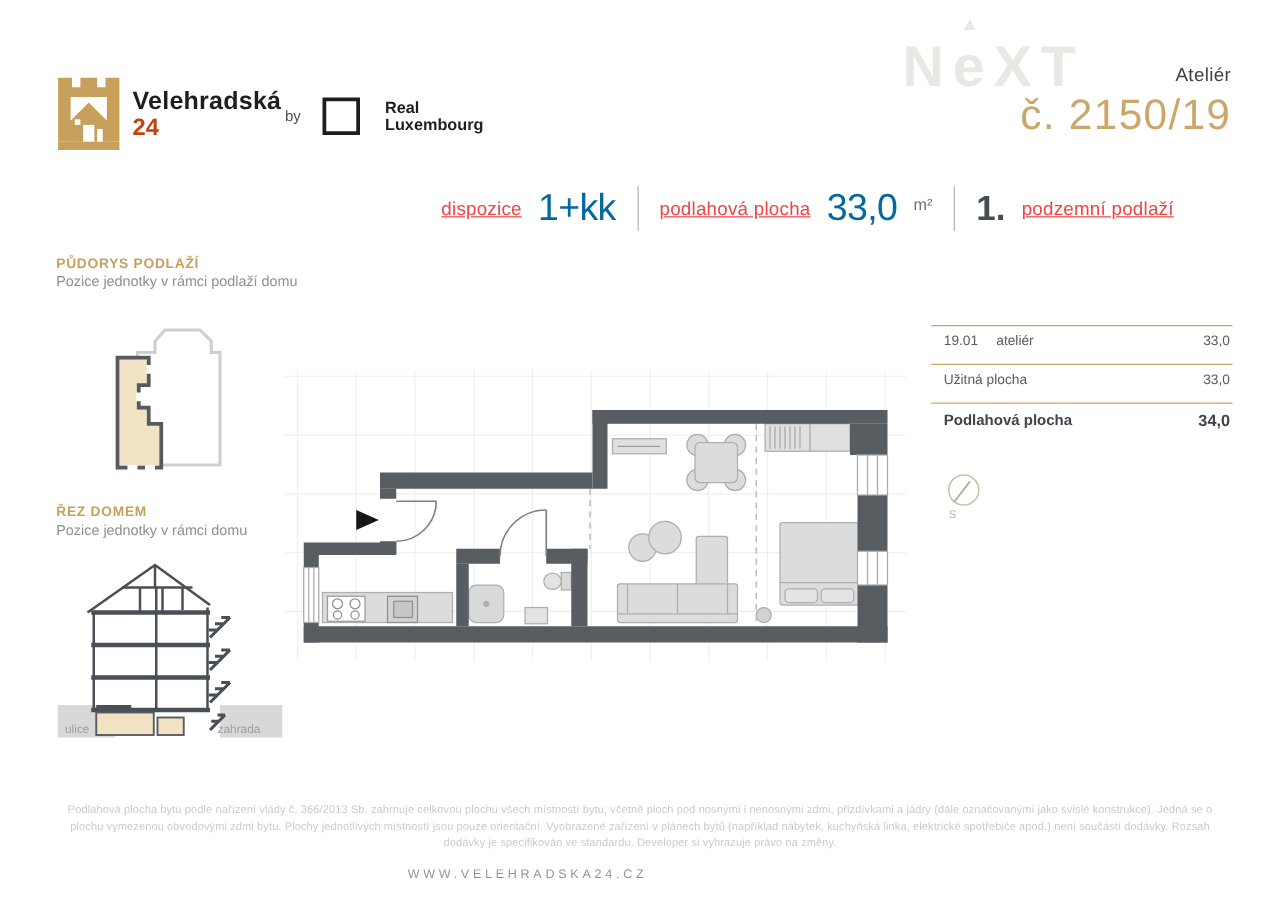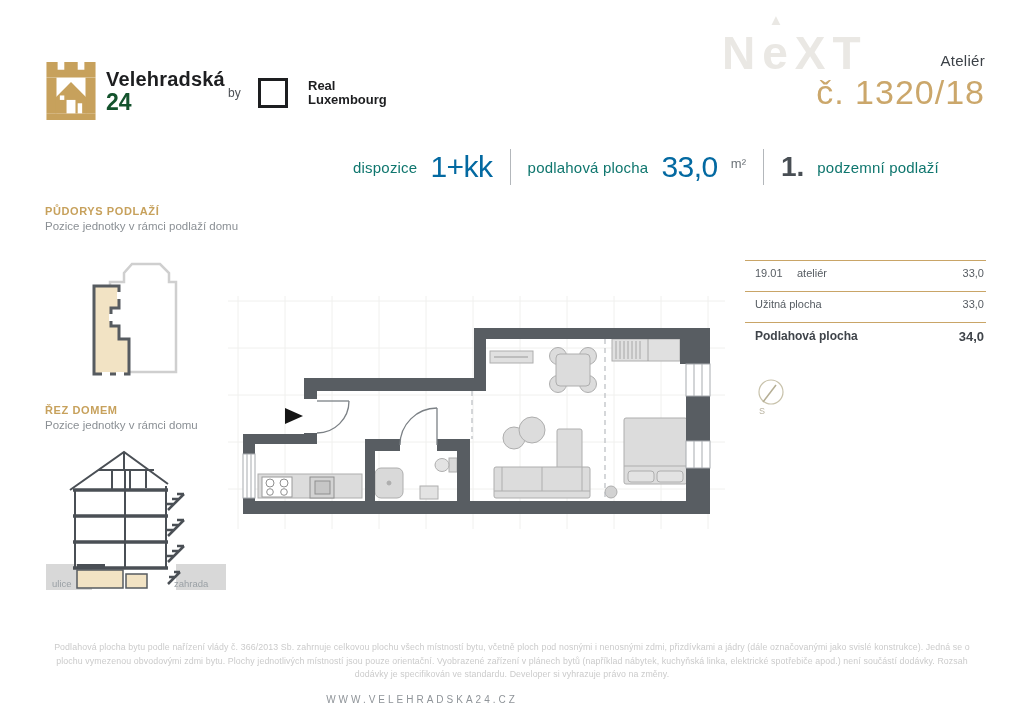--- a/index.html
+++ b/index.html
@@ -7,38 +7,38 @@
     width:1024px;height:723px;background:#ffffff;position:relative;
     font-family:"Liberation Sans", sans-serif;overflow:hidden;
     -webkit-font-smoothing:antialiased;
   }
   .abs{position:absolute;}
 
   
   .logo-wrap{left:46px;top:62px;display:flex;align-items:center;}
   .logo-text{margin-left:10px;line-height:1.0;}
   .logo-title{font-size:20px;font-weight:800;color:#1d1e20;letter-spacing:.2px;display:block;}
-  .logo-number{font-size:23px;font-weight:800;color:#14532d;display:block;margin-top:2px;}
+  .logo-number{font-size:19px;font-weight:800;color:#c2410c;display:block;margin-top:2px;}
   .by-label{left:228px;top:86px;font-size:12px;color:#4c5055;}
   .partner{left:258px;top:78px;display:flex;align-items:center;}
   .partner-square{width:24px;height:24px;border:3px solid #1d1e20;background:#fff;}
   .partner-text{margin-left:20px;font-size:13px;font-weight:800;color:#1d1e20;line-height:1.05;}
 
   
   .watermark{left:722px;top:26px;font-size:46px;font-weight:800;color:#EAE8E4;letter-spacing:7px;}
   .wm-e{position:relative;display:inline-block;}
   .wm-caret{position:absolute;left:42%;top:-15px;transform:translateX(-50%);font-size:15px;letter-spacing:0;color:#EAE8E4;}
 
   
   .atelier{right:39px;top:52px;font-size:15px;color:#3c4147;letter-spacing:.3px;}
   .unit-number{right:39px;top:73px;font-size:34px;color:#CBA76B;letter-spacing:1px;font-weight:500;}
 
   
   .specs{left:300px;top:149px;width:692px;display:flex;align-items:center;justify-content:center;gap:13px;color:#50565c;}
-  .specs .lbl{font-size:15px;color:#0f766e;letter-spacing:.2px;}
+  .specs .lbl{font-size:15px;color:#ef4444;letter-spacing:.2px;text-decoration:underline;}
   .specs .big{font-size:30px;font-weight:500;letter-spacing:-.5px;color:#0369a1;}
   .specs .bigbold{font-size:28px;font-weight:700;color:#484e54;}
   .specs .unit-sup{font-size:13px;color:#6b7177;align-self:center;margin-top:-8px;}
   .spec-div{width:1px;height:36px;background:#b3b7bb;margin:0 4px;}
 
   
   .sec-title{font-size:11px;font-weight:700;color:#C7A15C;letter-spacing:.6px;}
   .sec-sub{font-size:11.5px;color:#8b9095;margin-top:3px;}
   .pudorys-block{left:45px;top:205px;}
   .rez-block{left:45px;top:404px;}
@@ -97,21 +97,21 @@
     <span>Real</span><br>
     <span>Luxembourg</span>
   </span>
 </div>
 
 <div class="abs watermark">
   <span>N</span><span class="wm-e"><span class="wm-caret">▲</span><span>e</span></span><span>XT</span>
 </div>
 
 <div class="abs atelier">Ateliér</div>
-<div class="abs unit-number">č. 1320/18</div>
+<div class="abs unit-number">č. 2150/19</div>
 
 <div class="abs specs">
   <span class="lbl">dispozice</span>
   <span class="big">1+kk</span>
   <span class="spec-div"></span>
   <span class="lbl">podlahová plocha</span>
   <span class="big">33,0</span>
   <span class="unit-sup">m²</span>
   <span class="spec-div"></span>
   <span class="bigbold">1.</span>

